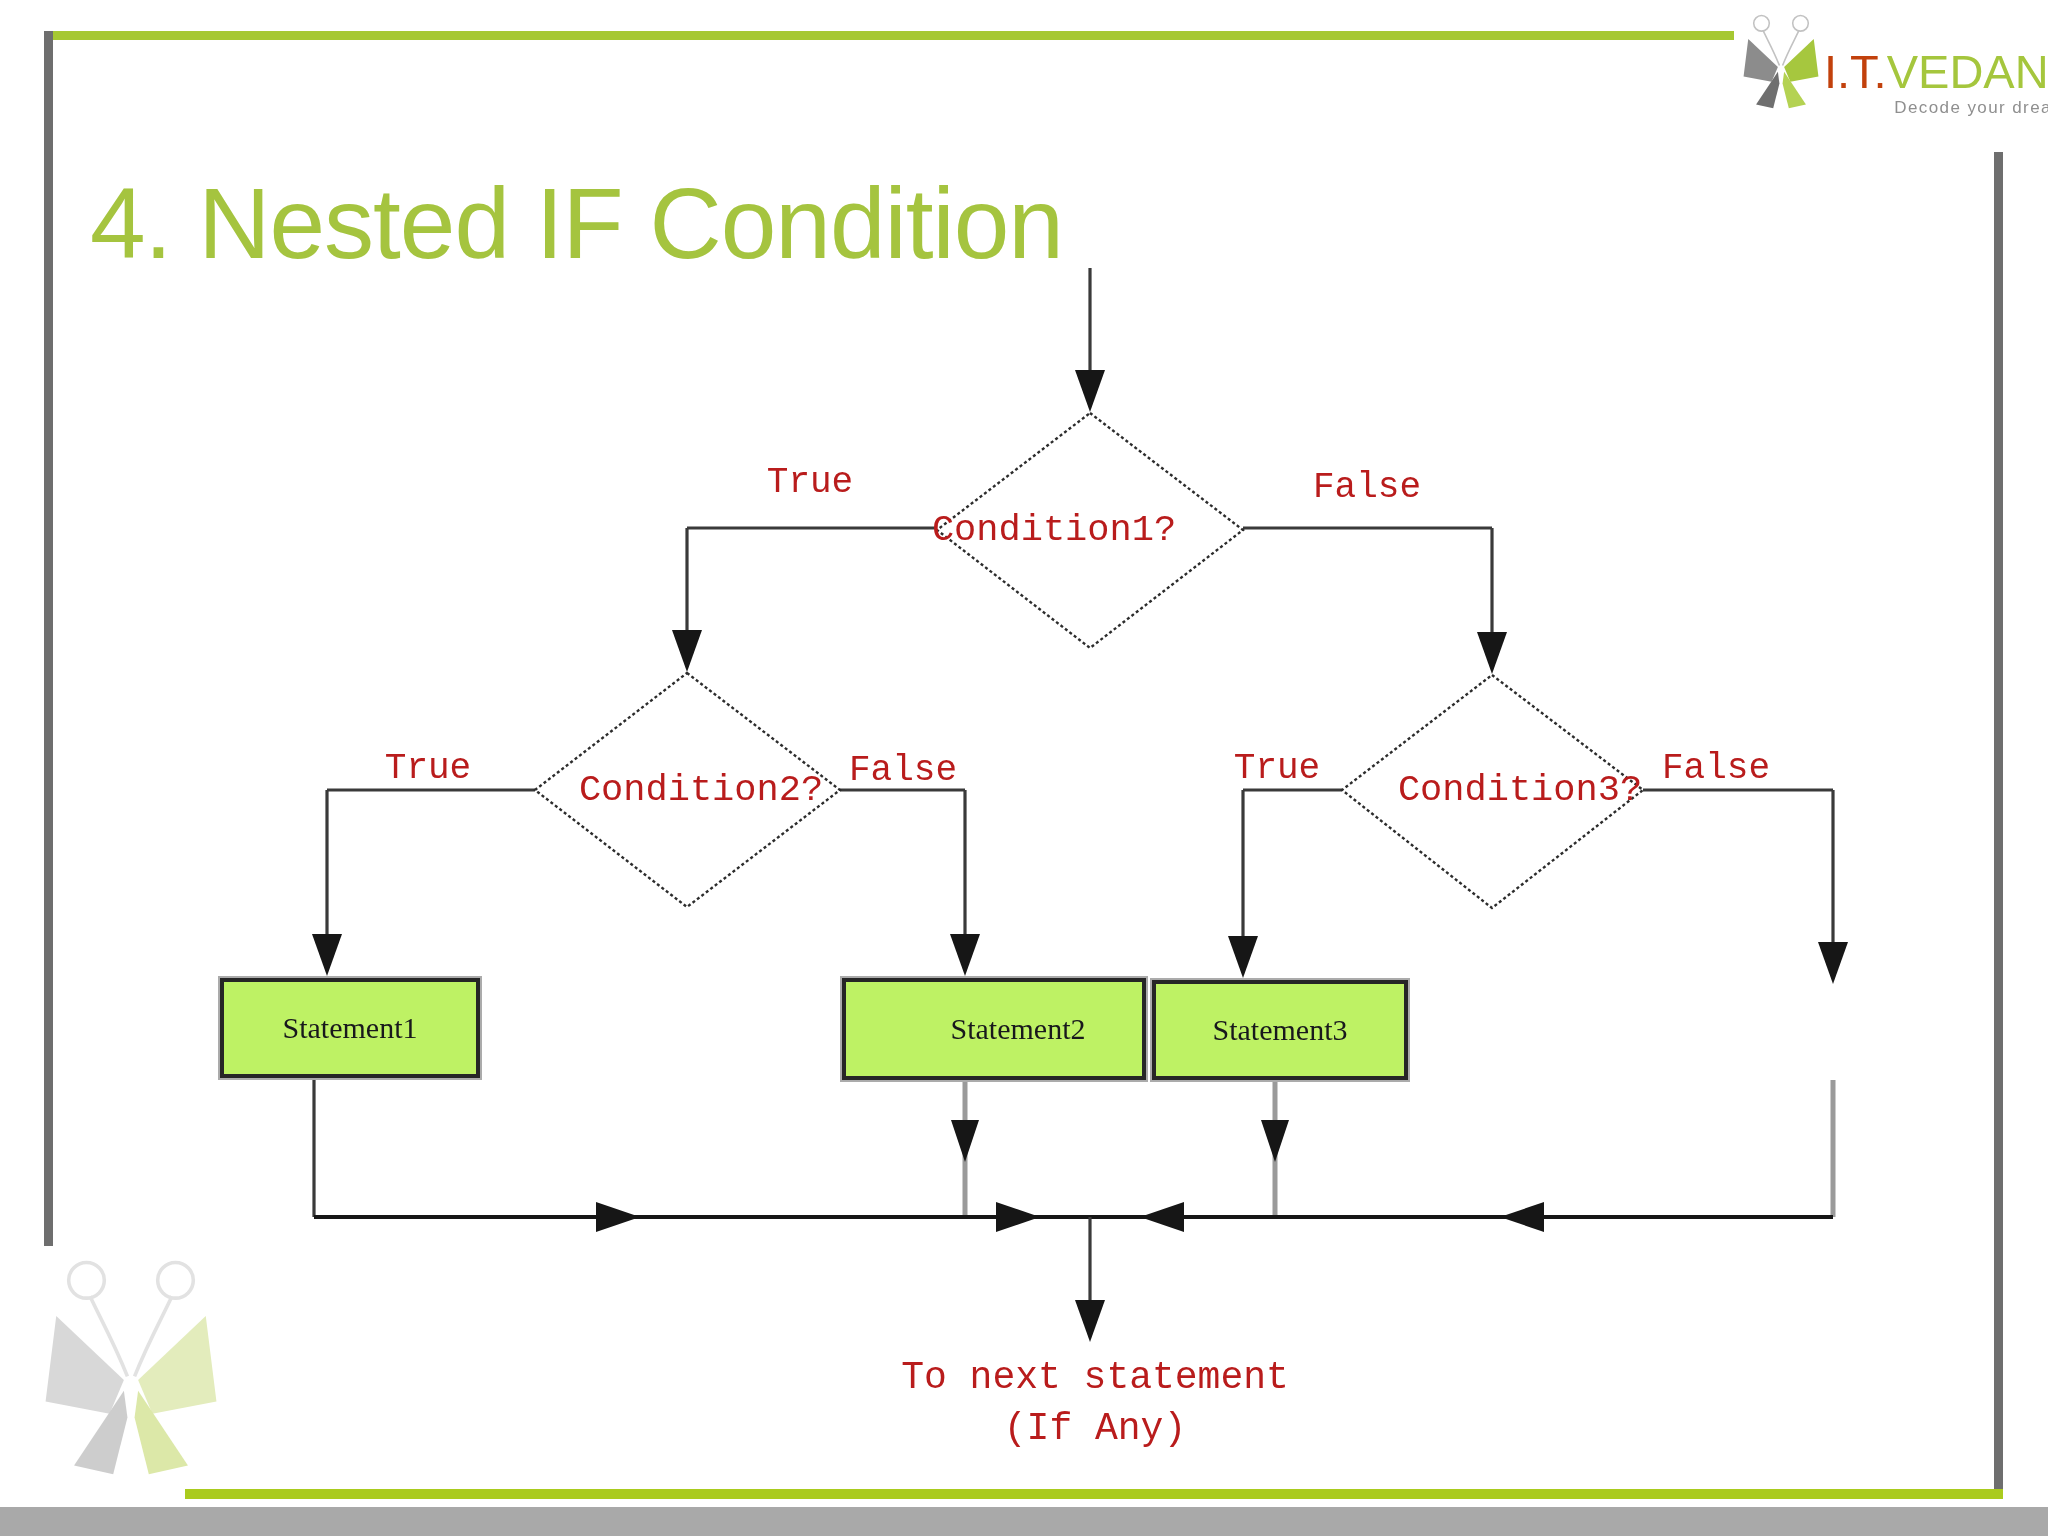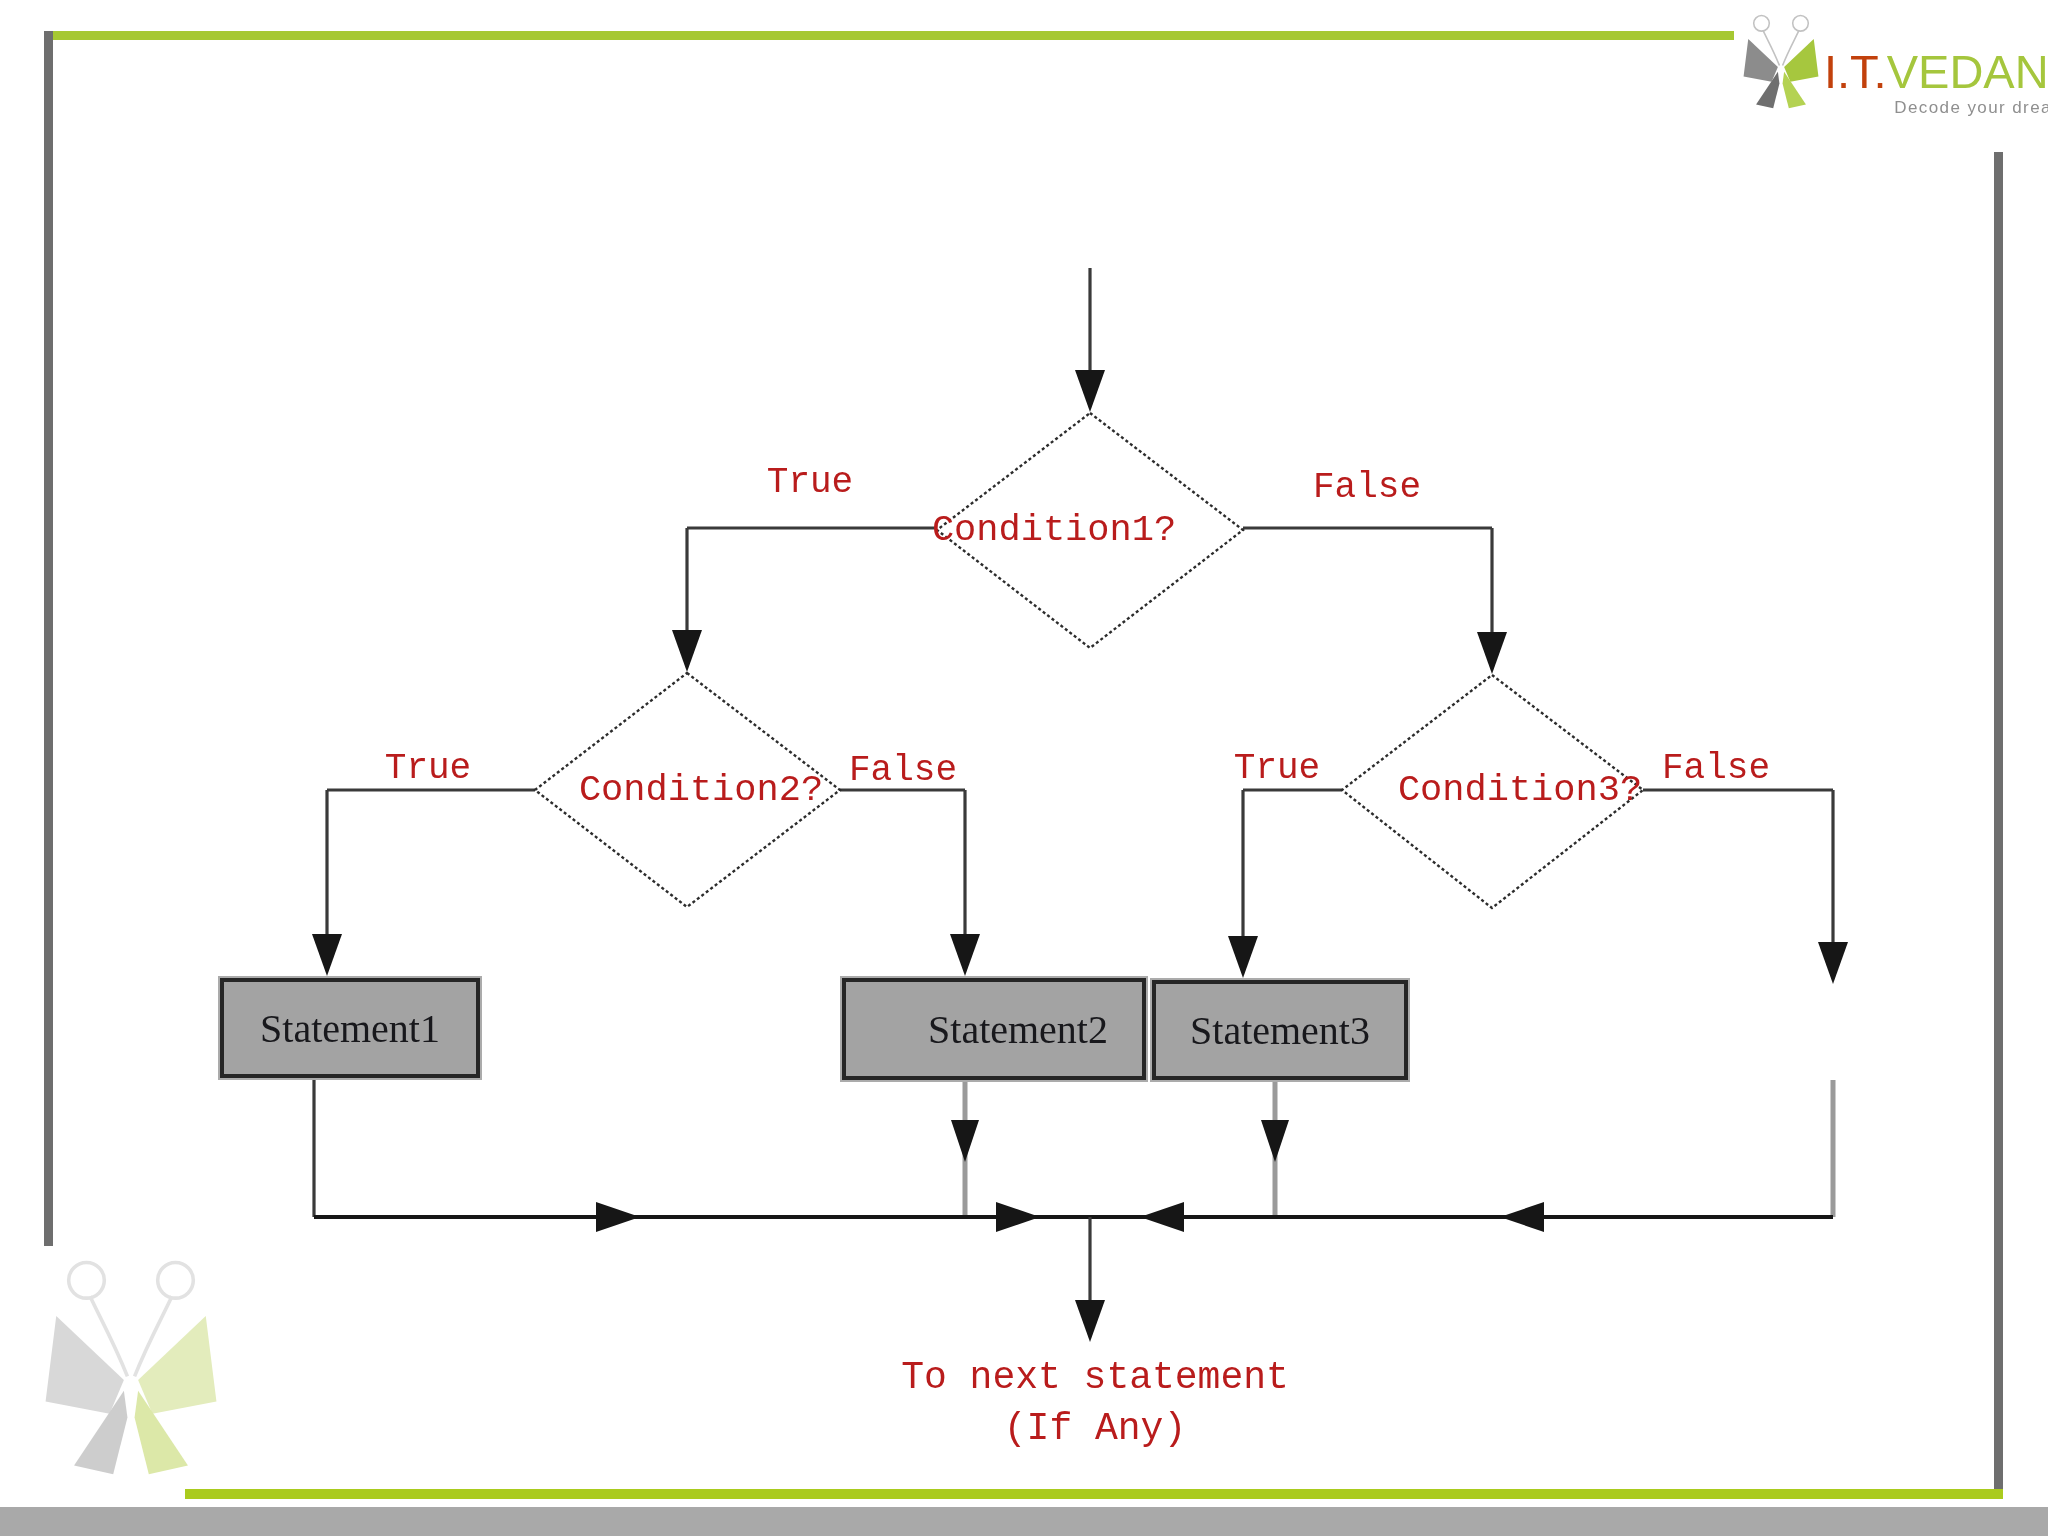--- a/index.html
+++ b/index.html
@@ -44,35 +44,36 @@
   .diamond{fill:#ffffff;stroke:#2c2c2c;stroke-width:2.4;stroke-dasharray:3 2.6;}
 
   
   .fc-text{position:absolute;transform:translate(-50%,-50%);font-family:Liberation Mono, monospace;
     color:#b91c1c;white-space:nowrap;}
   .cond-label{font-size:37px;}
   .branch-label{font-size:36px;}
   .end-label{font-size:38px;}
 
   
-  .stmt-box{position:absolute;background:#a3a3a3;border:4px solid #262626;
+  .stmt-box{position:absolute;background:#bef264;border:4px solid #262626;
     box-shadow:0 0 0 2px #ababab;display:flex;align-items:center;justify-content:center;
-    font-family:"Liberation Serif",serif;font-size:40px;color:#18181c;}
+    font-family:"Liberation Serif",serif;font-size:30px;color:#18181c;}
 </style>
 </head>
 <body>
 
 <div class="canvas">
 
   <div class="top-accent"></div>
   <div class="left-border"></div>
   <div class="right-border"></div>
   <div class="bottom-accent"></div>
   <div class="bottom-bar"></div>
 
+  <div class="slide-title">4. Nested IF Condition</div>
 
   <div class="logo">
     <svg class="bf logo-bf" viewBox="0 0 100 130">
       <path class="antenna" d="M48,72 C40,52 32,38 27,27"></path>
       <circle class="antenna" cx="25" cy="18" r="10"></circle>
       <path class="antenna" d="M52,72 C60,52 68,38 73,27"></path>
       <circle class="antenna" cx="75" cy="18" r="10"></circle>
       <polygon class="wing-ul" points="46,74 8,38 2,86 38,93"></polygon>
       <polygon class="wing-ll" points="46,80 18,122 40,127 48,95"></polygon>
       <polygon class="wing-ur" points="54,74 92,38 98,86 62,93"></polygon>

